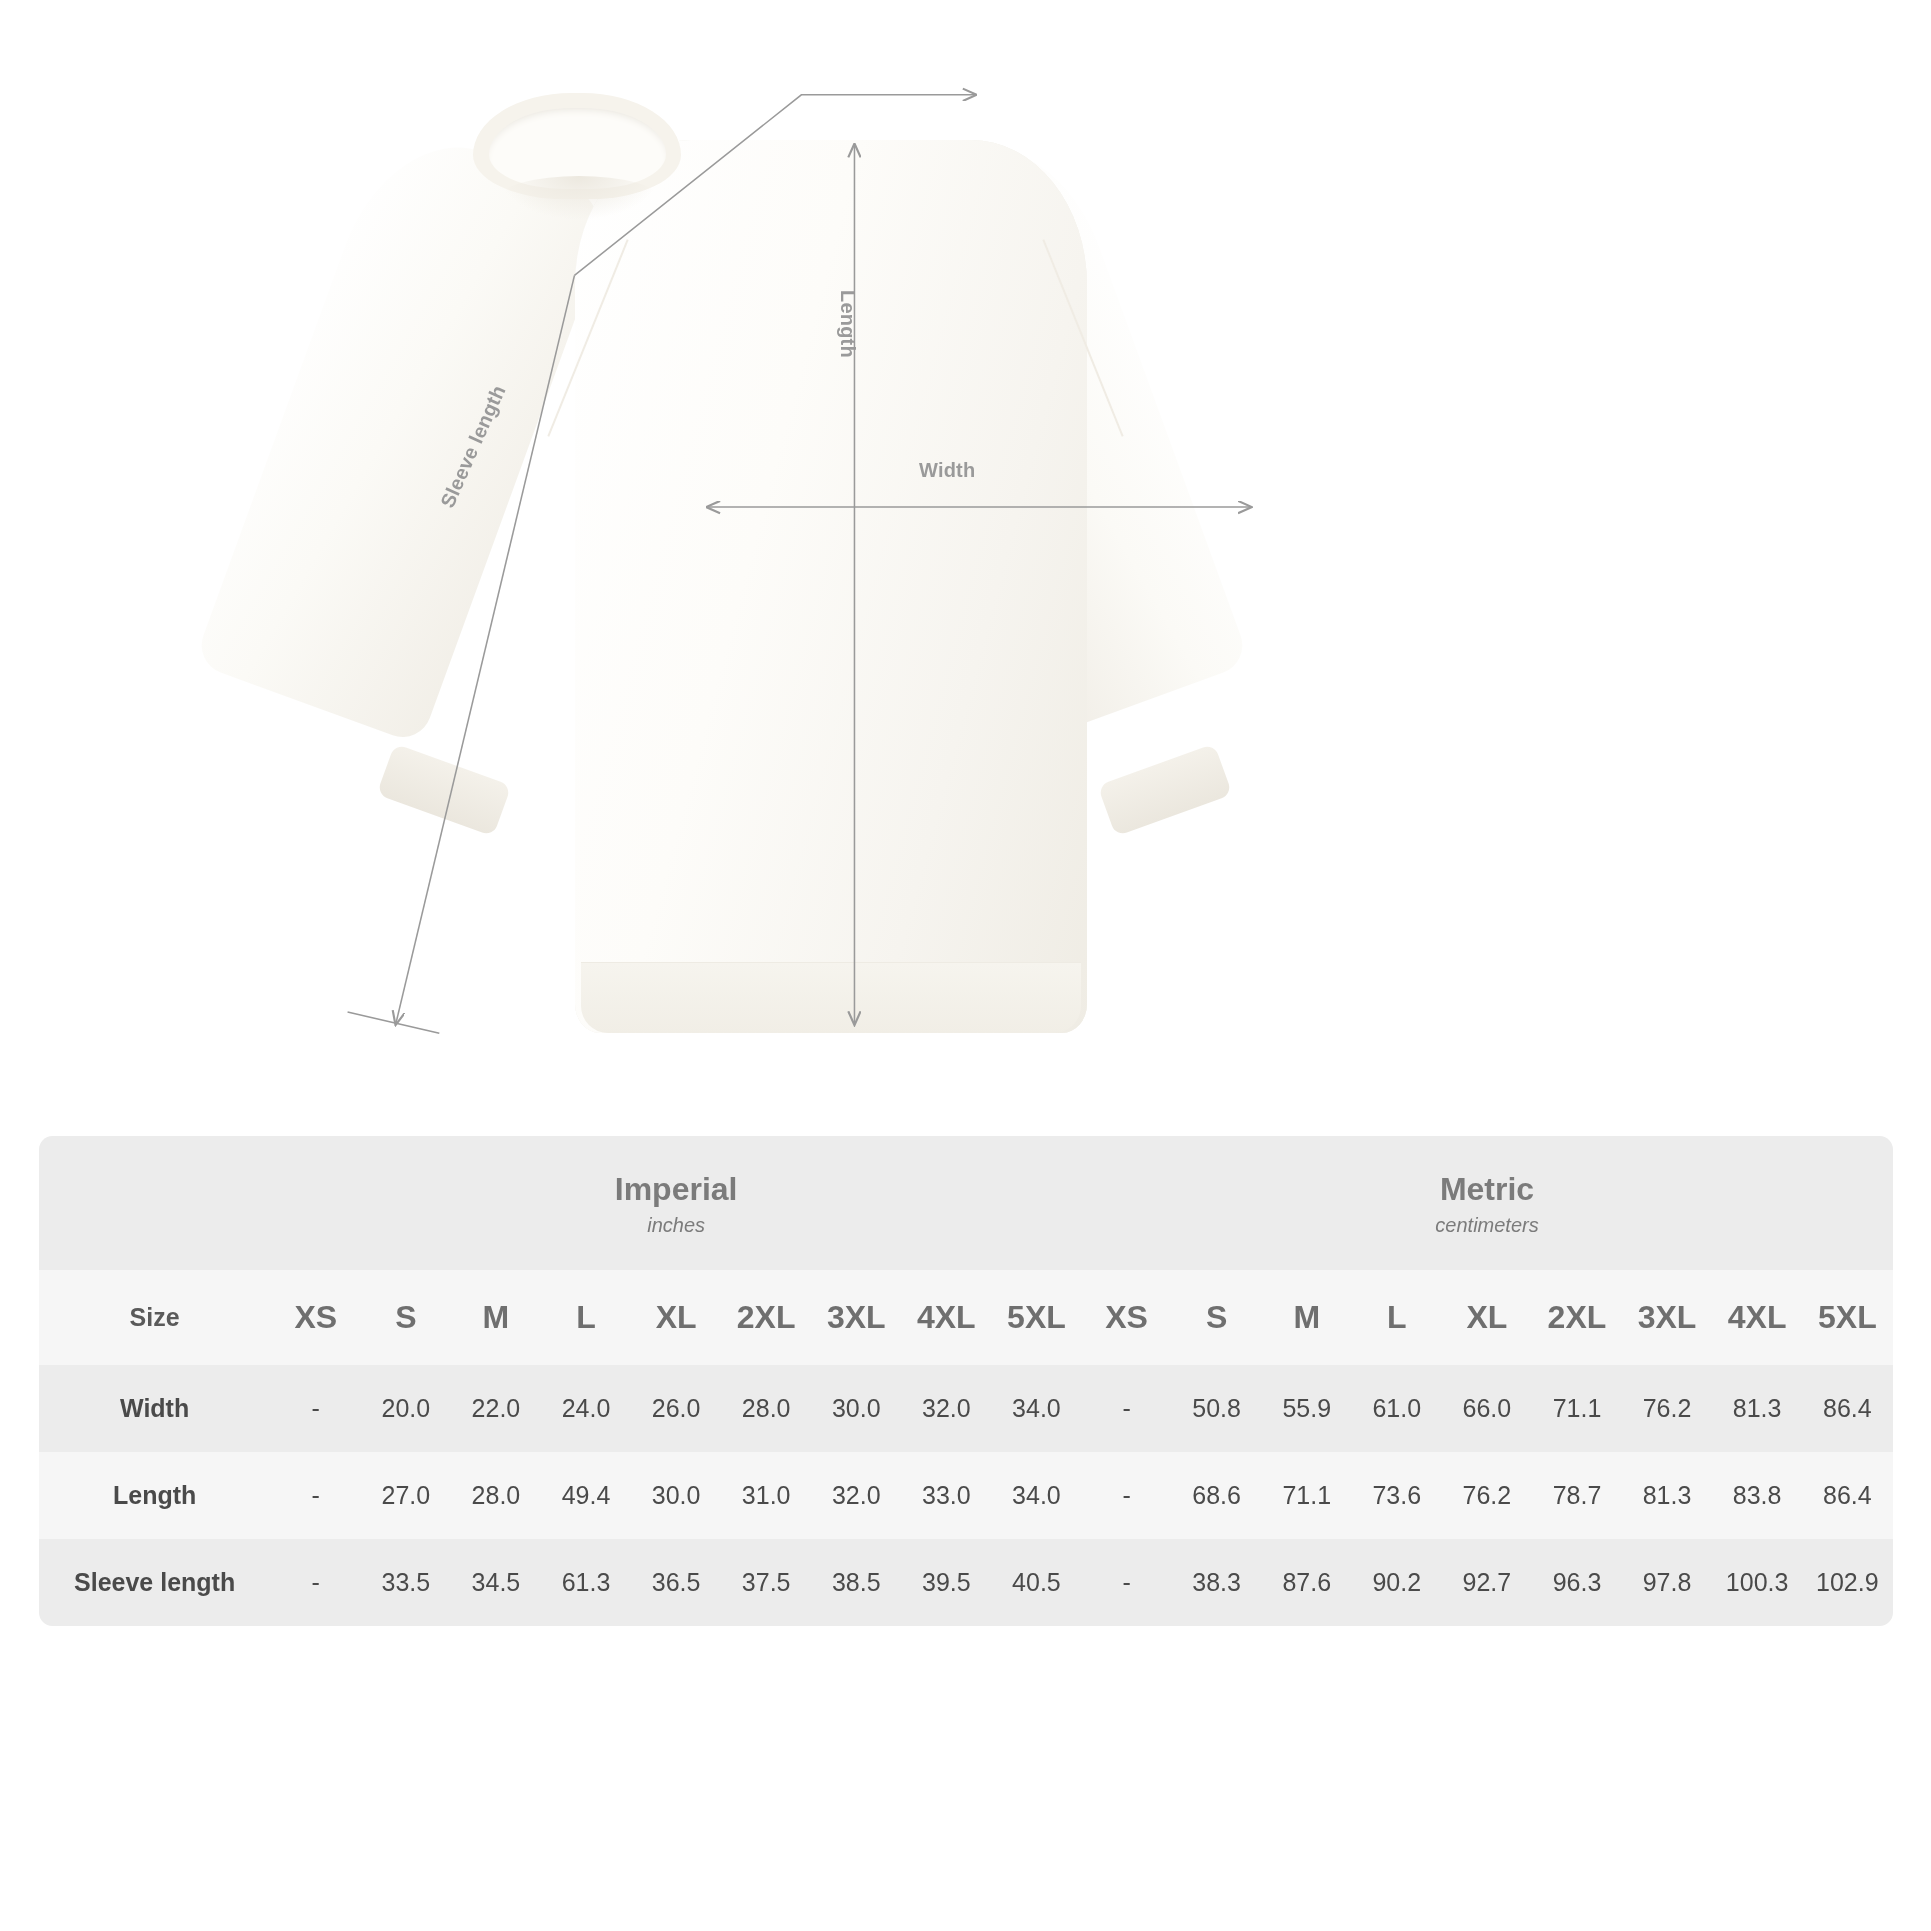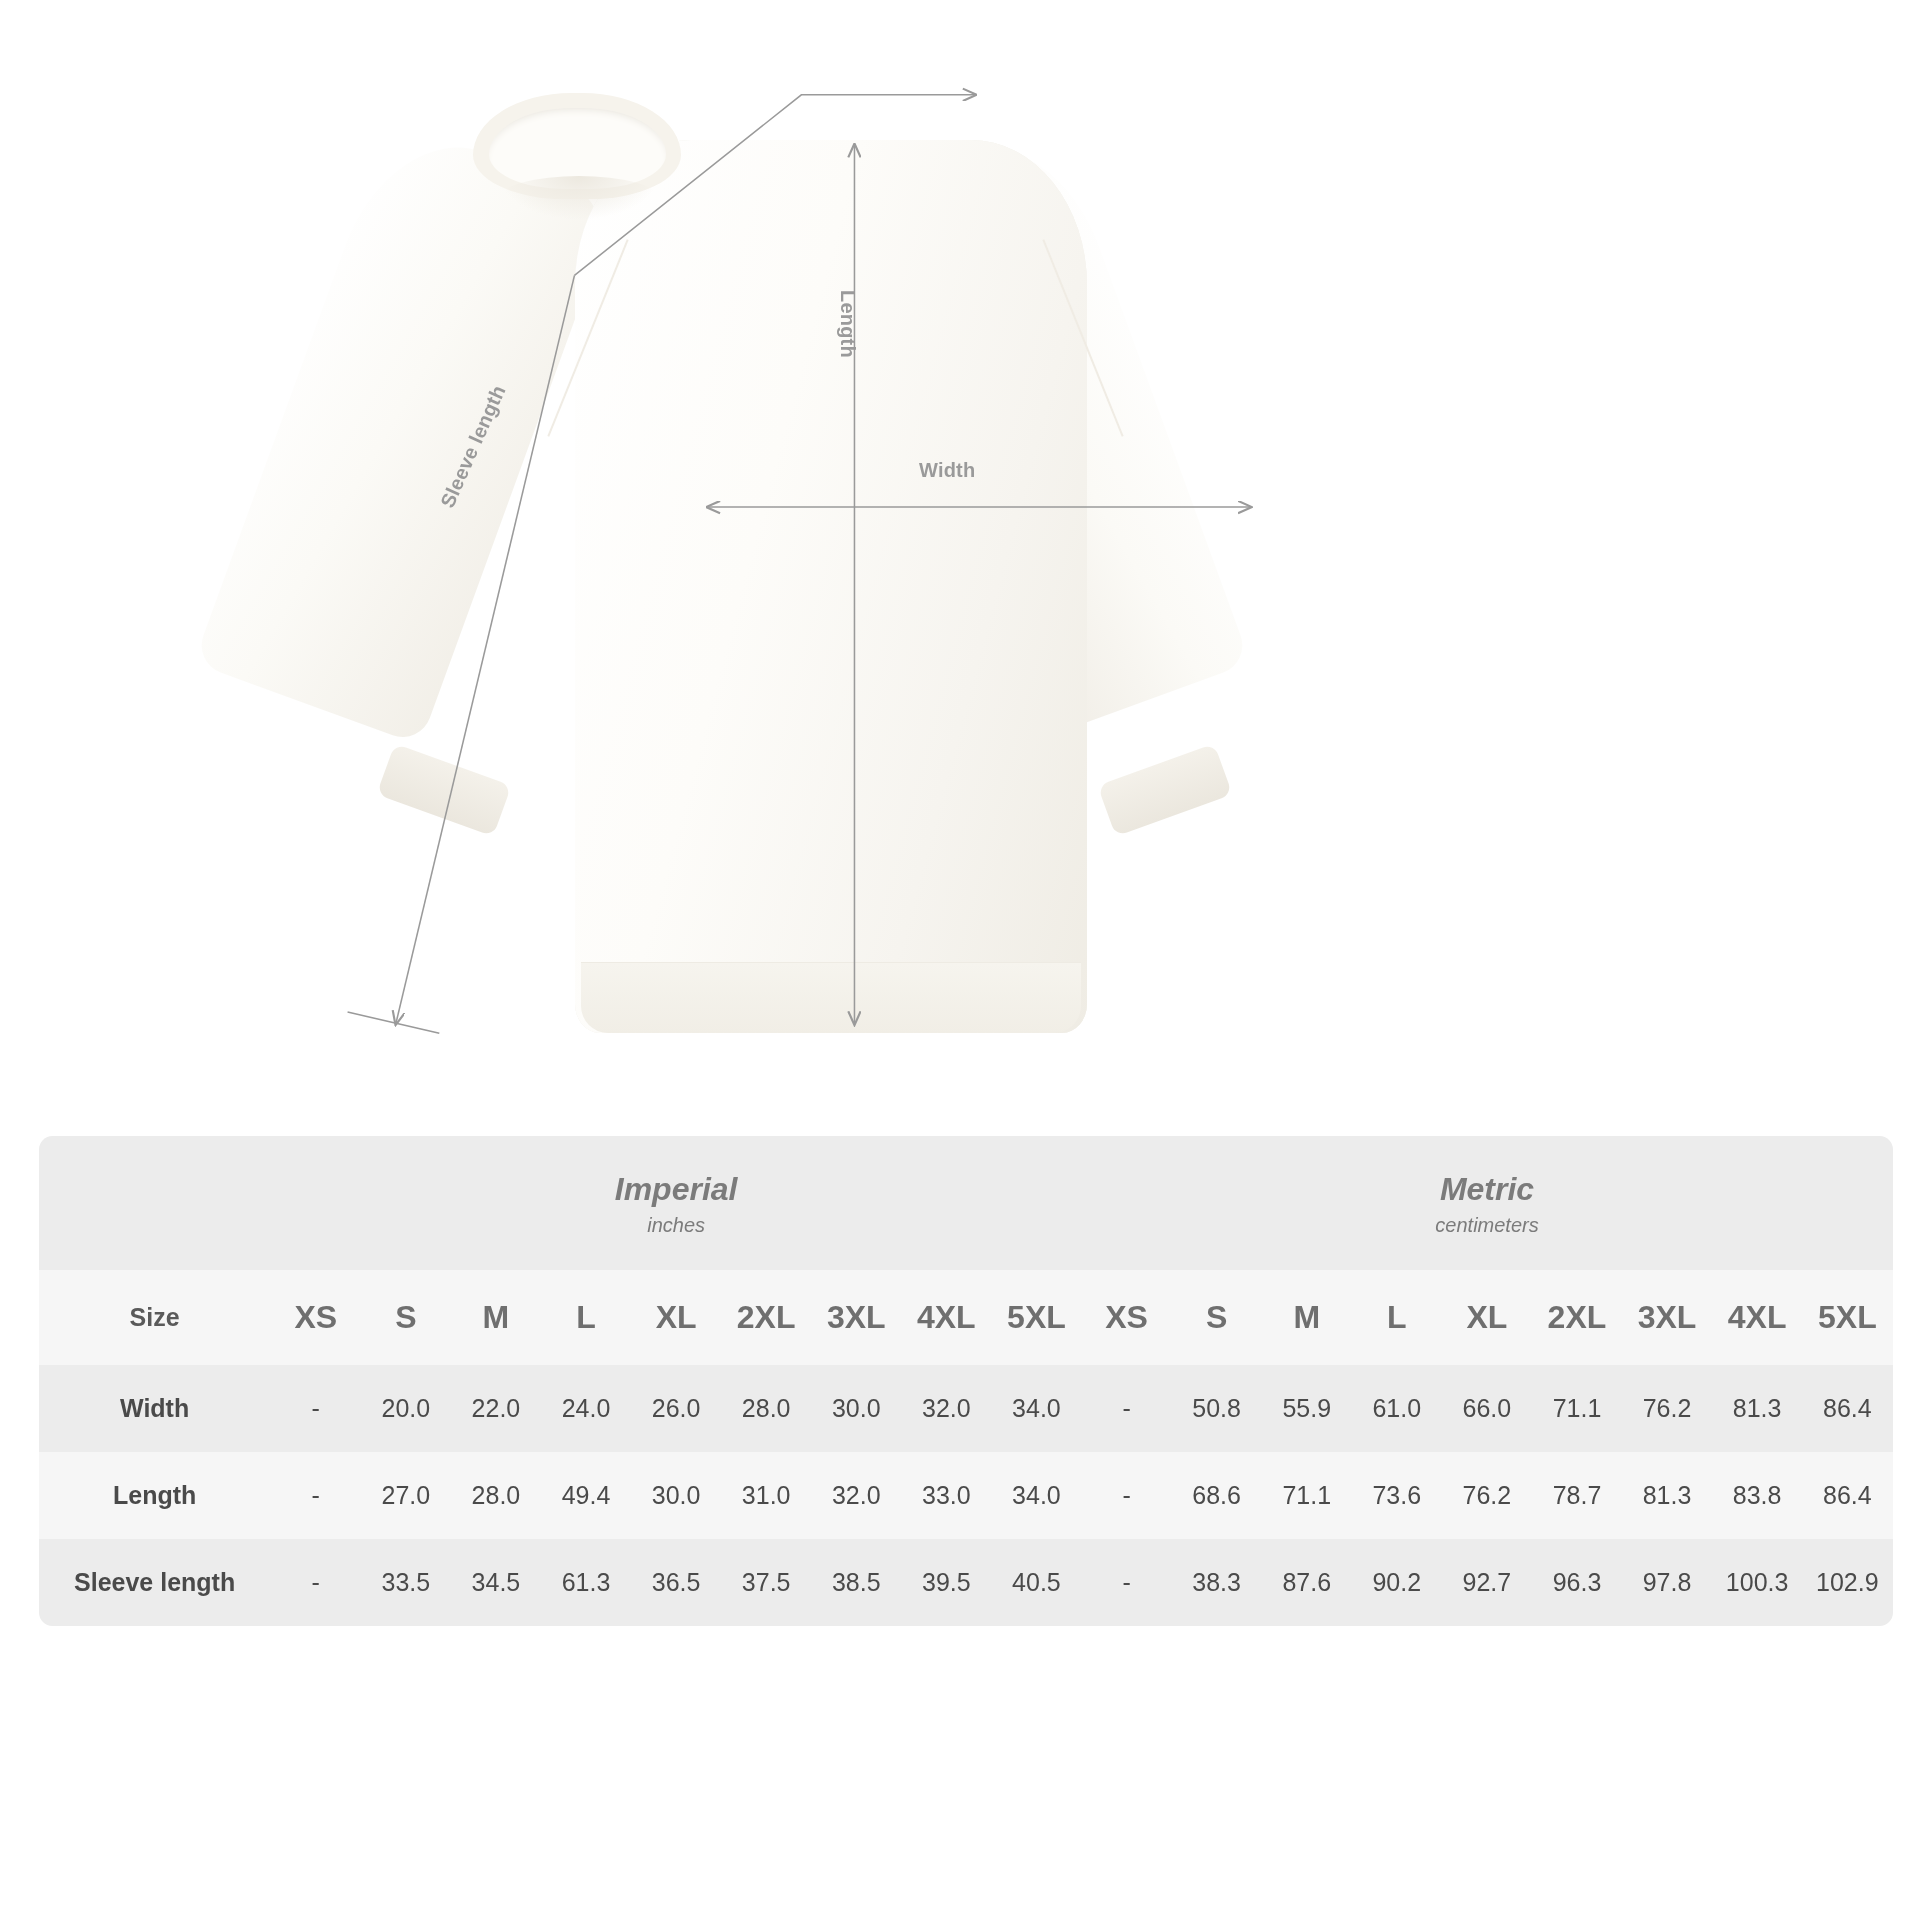--- a/index.html
+++ b/index.html
@@ -191,21 +191,20 @@
     border-radius: 13.5px;
   }
   table.size-table tr.unit-row td {
     background: #ececec;
     text-align: center;
     padding: 33px 0 29px 0;
   }
   .unit-name {
     font-size: 32px;
     font-weight: bold;
-    font-style: italic;
     color: #7b7b7b;
     line-height: 1.25;
   }
   .unit-sub {
     font-size: 20px;
     font-style: italic;
     color: #7b7b7b;
     line-height: 1.6;
   }
   table.size-table td {

